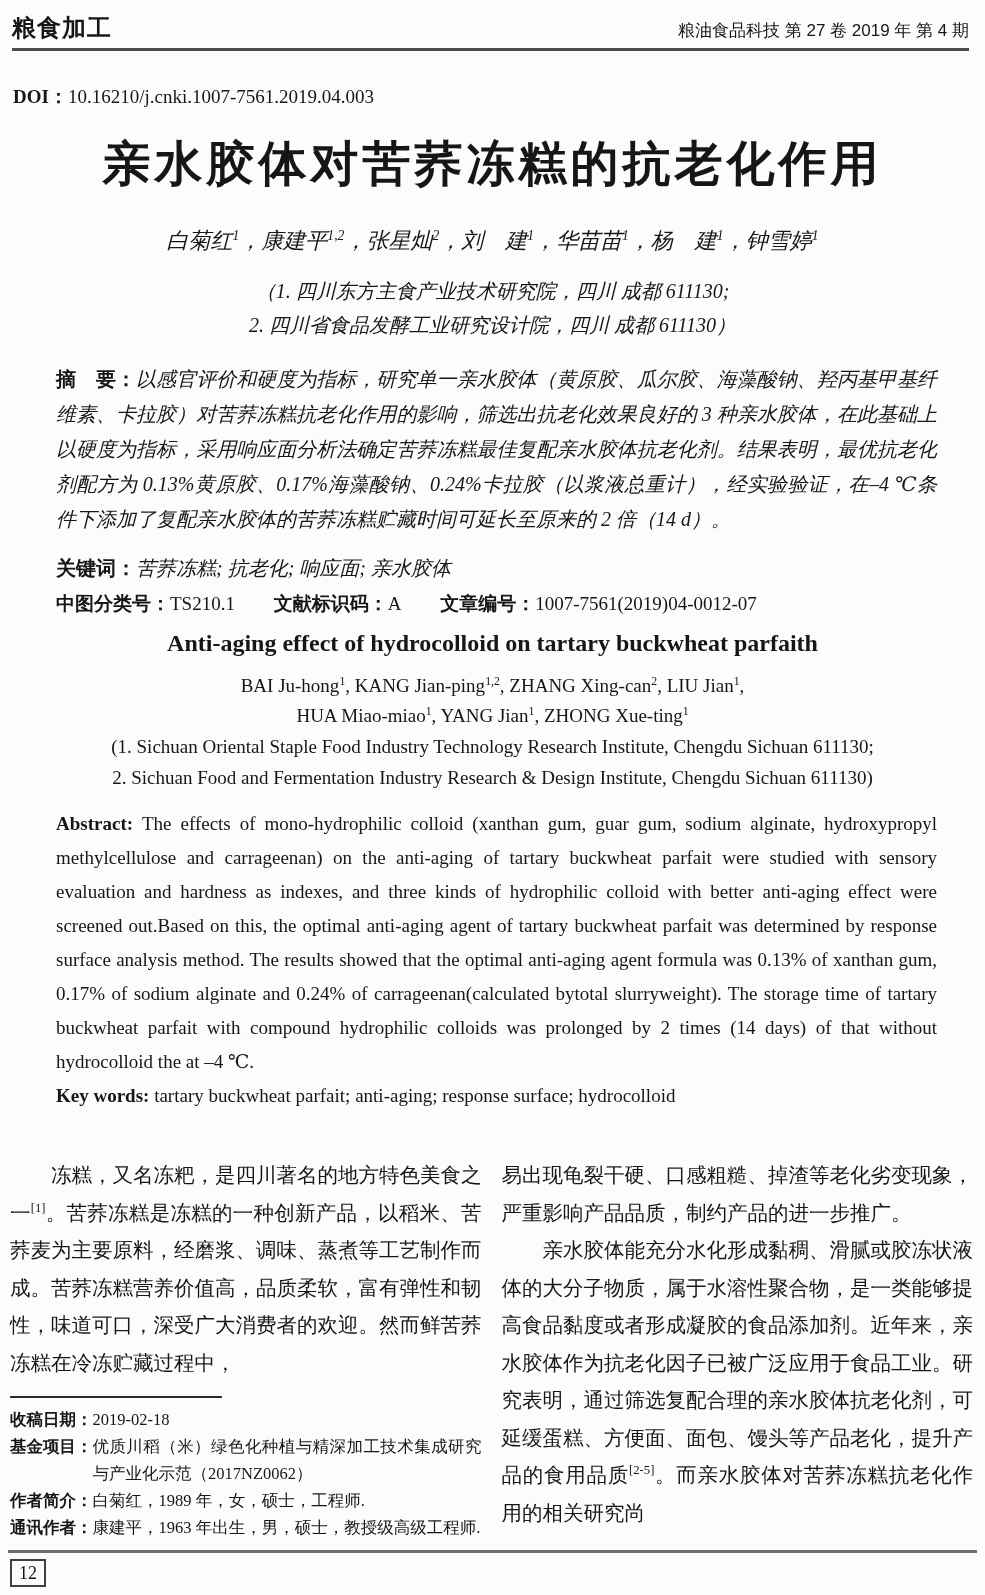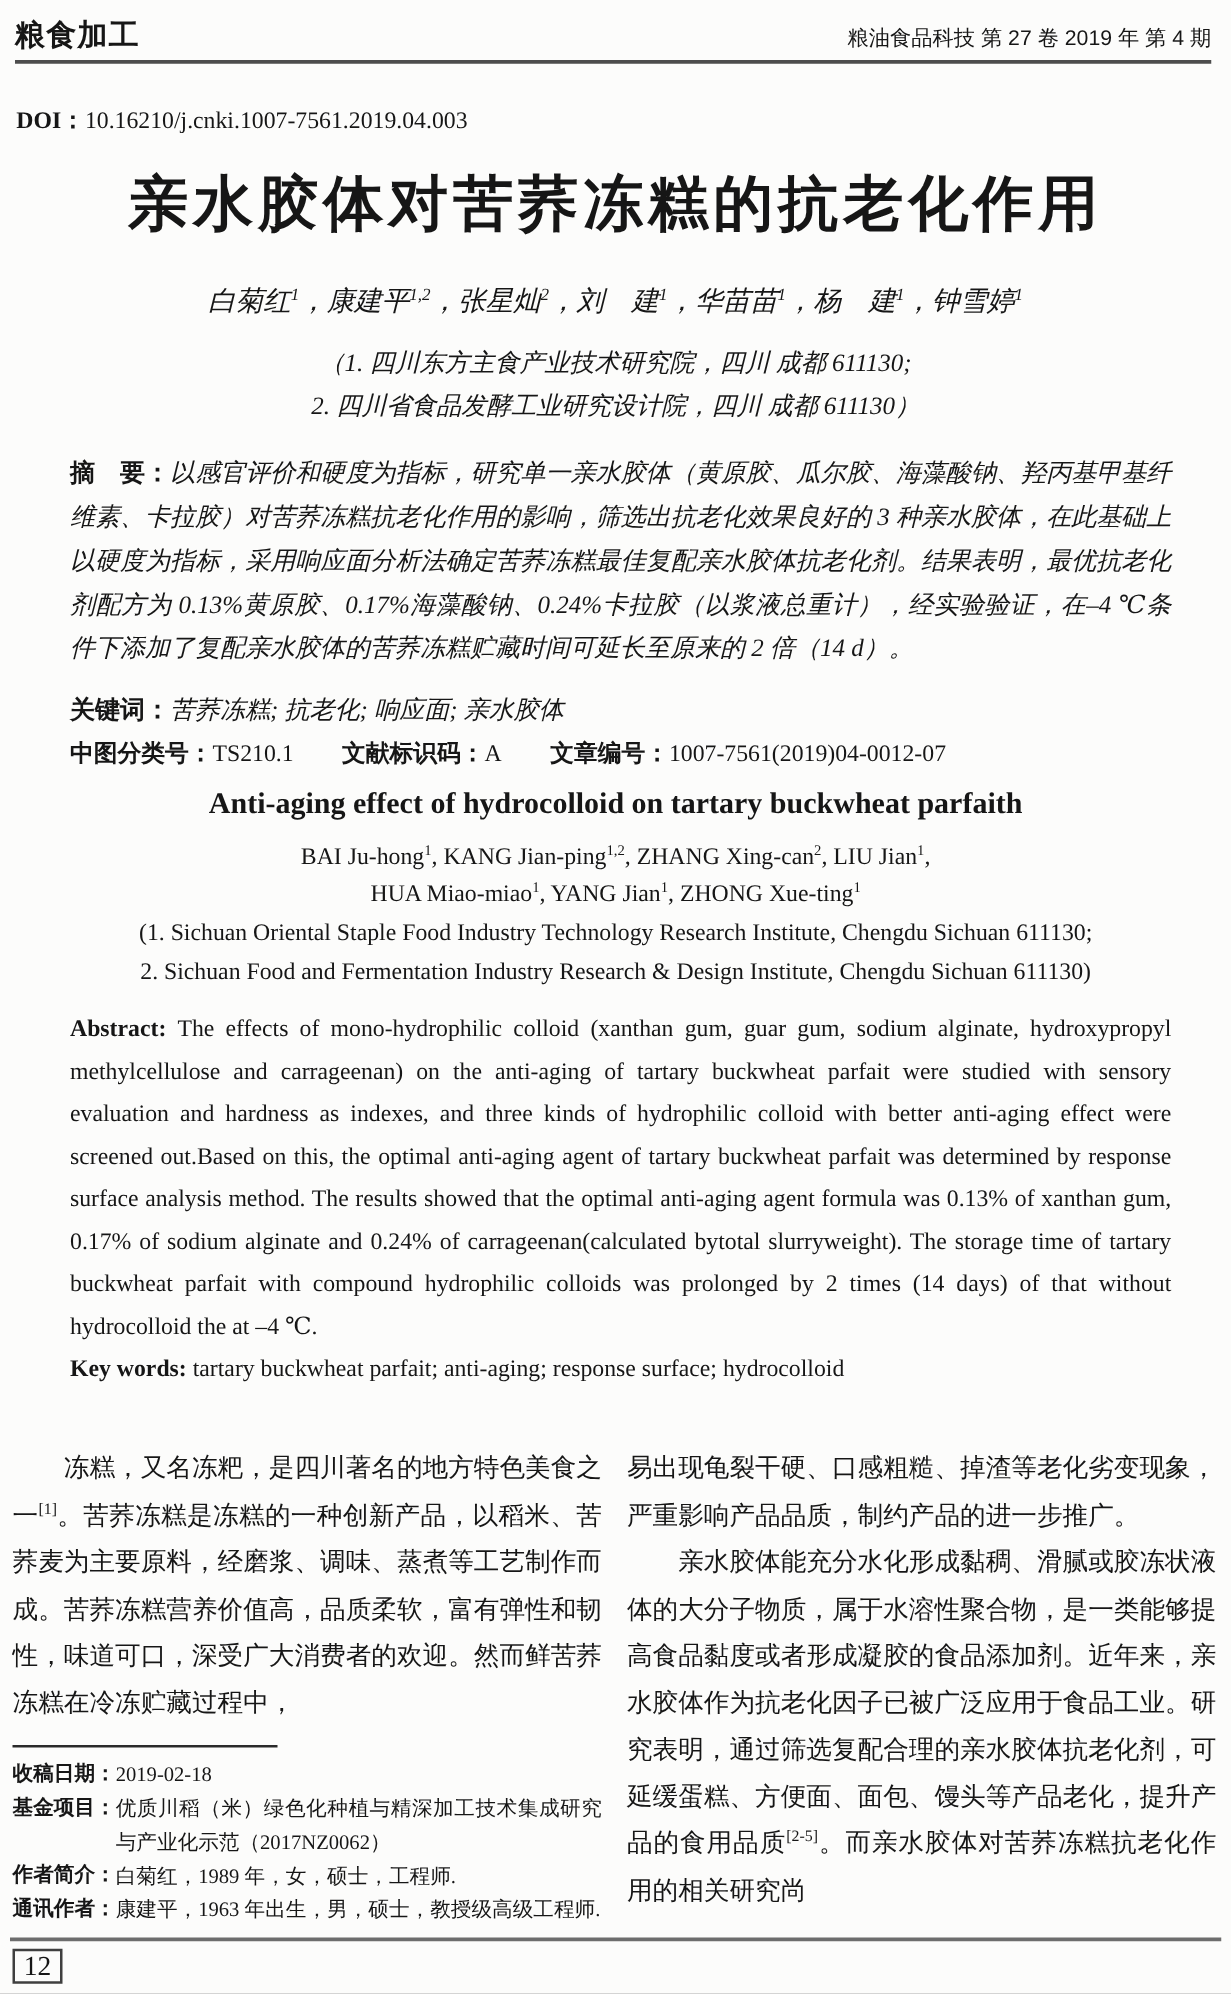--- a/index.html
+++ b/index.html
@@ -53,21 +53,21 @@
   
   .footnote{margin-top:14px;}
   .fn-divider{width:212px;border-top:2px solid #2a2a2a;margin:0 0 8px 0;}
   .fn-row{display:flex;font-size:16.5px;line-height:27px;}
   .fn-label{flex:0 0 auto;font-weight:bold;font-family:"Liberation Sans","DejaVu Sans",sans-serif;}
   .fn-text{flex:1;text-align:justify;}
 
   
   .bottom-rule{position:absolute;left:8px;right:8px;top:1550px;border-top:3px solid #6d6d6d;}
   .page-num{position:absolute;left:10px;top:1559px;border:2px solid #3f3f3f;
-    padding:0 7px;font-size:22px;line-height:24px;}
+    padding:0 7px;font-size:18px;line-height:24px;}
 </style>
 </head>
 <body>
 
 <div class="page">
 
   <div class="header">
     <span class="header-section sans">粮食加工</span>
     <span class="header-journal sans">粮油食品科技 第 27 卷 2019 年 第 4 期</span>
   </div>

